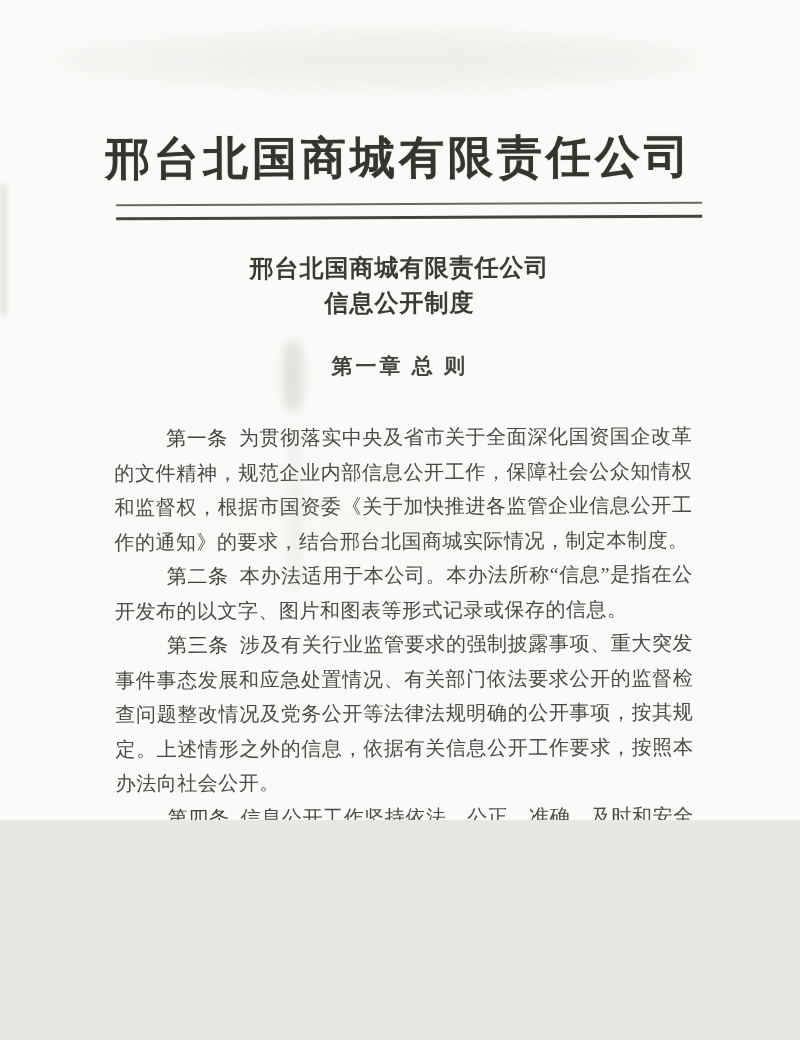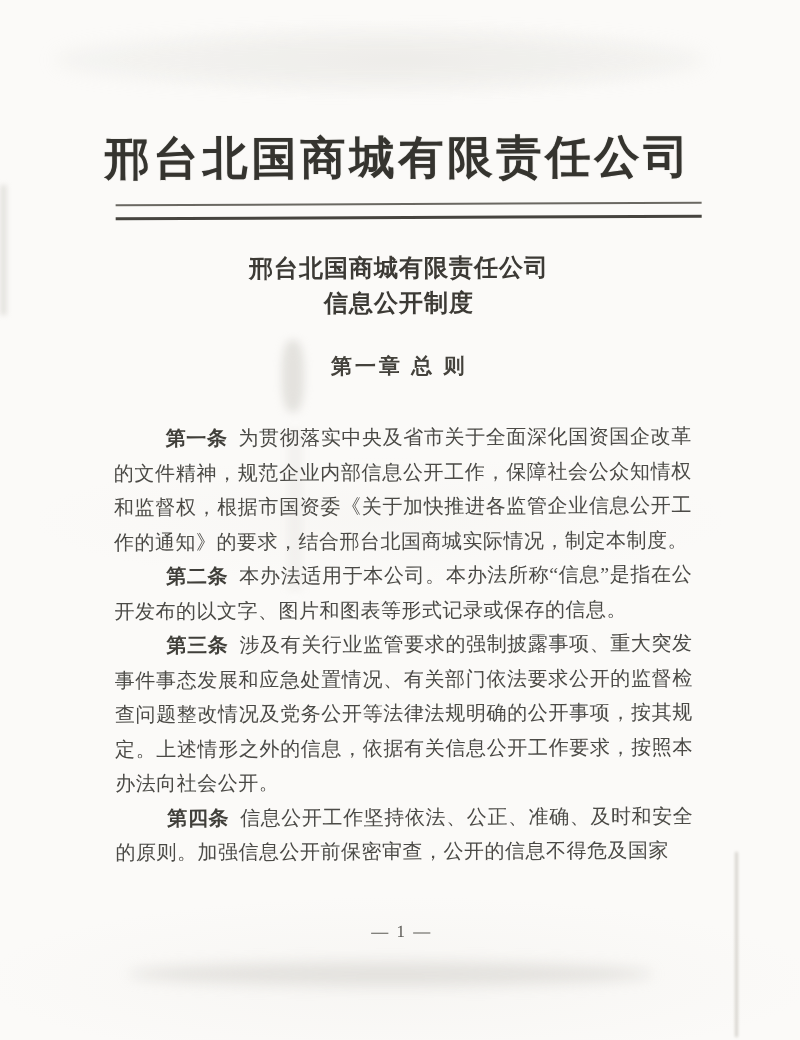--- a/index.html
+++ b/index.html
@@ -5,21 +5,21 @@
   * { margin: 0; padding: 0; box-sizing: border-box; }
   html, body { width: 800px; height: 1040px; }
   body {
     font-family: "Liberation Serif", "DejaVu Serif", serif;
     background: #e9e7e3;
     overflow: hidden;
   }
   .page {
     position: relative;
     width: 800px;
-    height: 1040px;
+    height: 820px;
     background: #fbfaf8;
     overflow: hidden;
   }
   
   .paper-texture {
     position: absolute;
     inset: 0;
     background:
       radial-gradient(ellipse 420px 60px at 400px 60px, rgba(210,207,200,0.18), rgba(210,207,200,0) 70%),
       radial-gradient(ellipse 500px 90px at 380px 520px, rgba(222,219,212,0.10), rgba(222,219,212,0) 70%),
@@ -90,21 +90,21 @@
     font-size: 20px;
     line-height: 34.5px;
     color: #4b4a46;
     text-align: justify;
     letter-spacing: 0.5px;
   }
   .article {
     text-indent: 2.6em;
   }
   .article-label {
-    font-weight: bold;
+    font-weight: normal;
     color: #403f3a;
     margin-right: 0.55em;
   }
   .page-number {
     position: absolute;
     top: 922px;
     left: 0;
     width: 100%;
     text-align: center;
     font-size: 17px;

